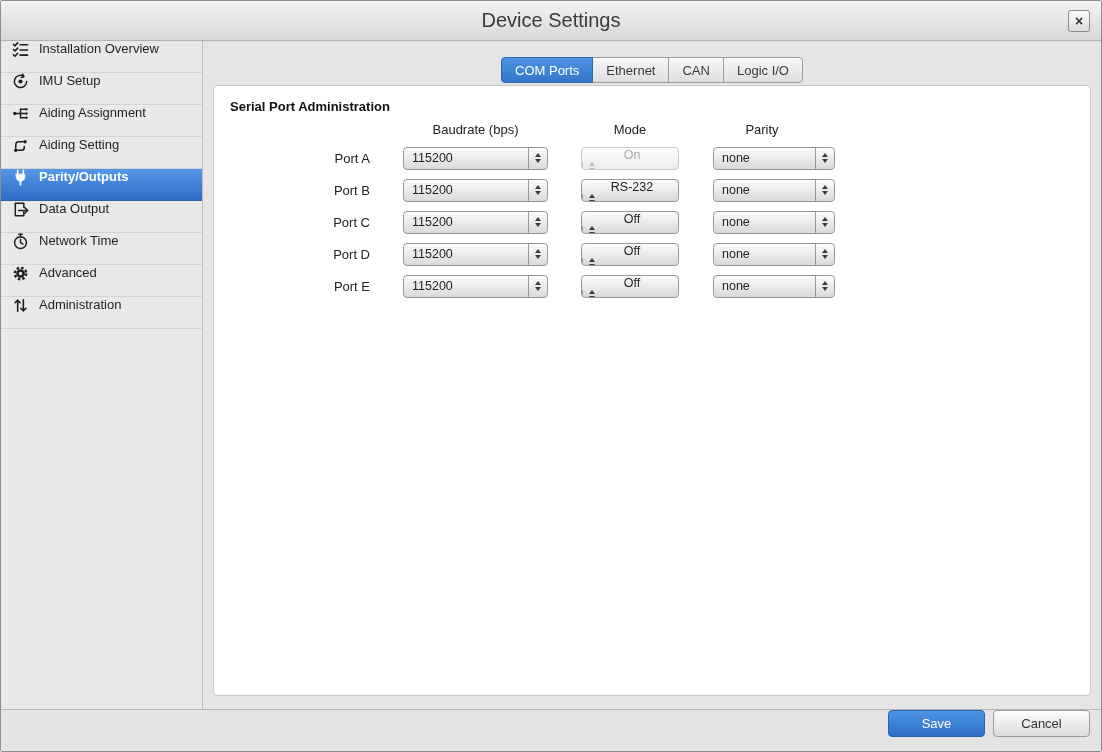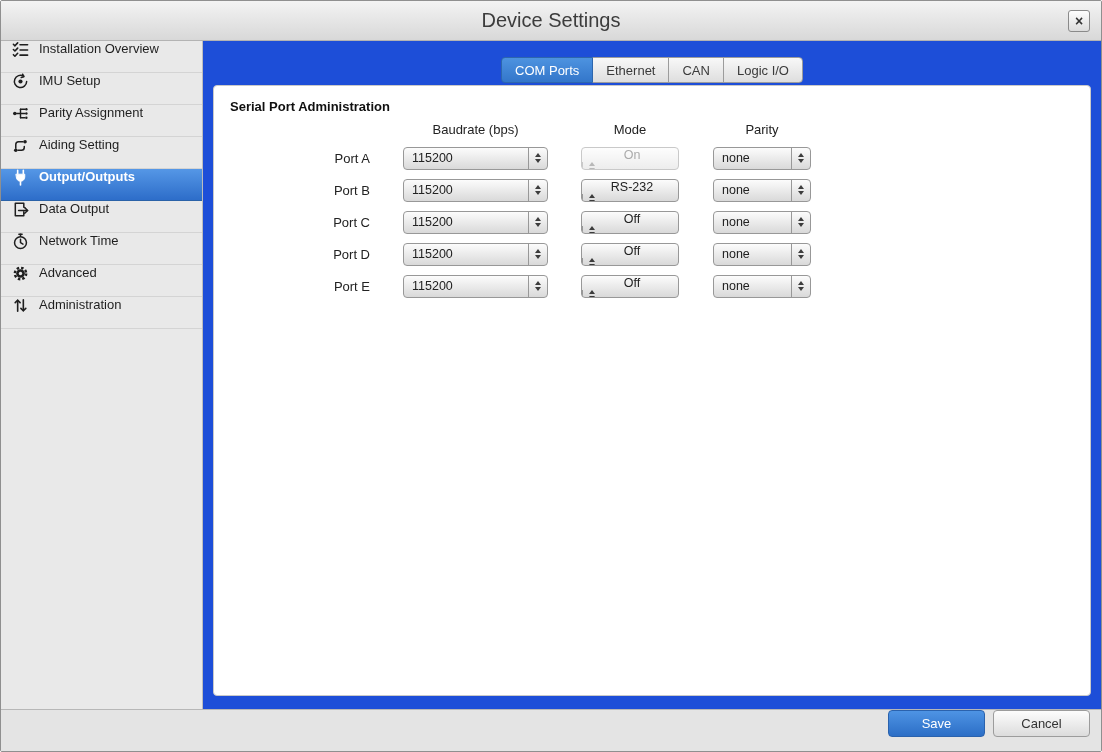--- a/index.html
+++ b/index.html
@@ -26,21 +26,21 @@
   
   .sidebar { flex: 0 0 202px; width: 202px; background: #e9e9e9; border-right: 1px solid #bdbdbd; }
   .side-item { height: 32px; display: flex; align-items: flex-start; gap: 9px; padding: 0 6px 0 9px;
                font-size: 13px; color: #1f1f1f; border-bottom: 1px solid #d4d4d4; cursor: pointer; }
   .side-item .icn { width: 20px; flex: 0 0 20px; display: flex; align-items: center; justify-content: center; }
   .side-item.active { background: linear-gradient(#5597e6, #2d6dc9); color: #ffffff;
                       font-weight: bold; border-bottom: 1px solid #2a62a8; }
   .icn svg { display: block; }
 
   
-  .content { flex: 1; background: #1d4ed8; display: flex; flex-direction: column; min-width: 0; }
+  .content { flex: 1; background: #e5e5e5; display: flex; flex-direction: column; min-width: 0; }
   .tabs { margin-top: 16px; display: flex; justify-content: center; }
   .tab { height: 26px; padding: 0 13px; font-size: 13px; color: #3a3a3a; cursor: pointer;
          background: linear-gradient(#f8f8f8, #dedede); border: 1px solid #9c9c9c;
          font-family: "Liberation Sans", sans-serif; }
   .tab + .tab { margin-left: -1px; }
   .tab:first-child { border-radius: 4px 0 0 4px; }
   .tab:last-child { border-radius: 0 4px 4px 0; }
   .tab.active { background: linear-gradient(#4d93e0, #3376ca); border-color: #2d66ad;
                 color: #ffffff; position: relative; z-index: 1; }
 
@@ -57,21 +57,21 @@
   .sel { display: flex; align-items: center; height: 23px; border: 1px solid #989898;
          border-radius: 4px; background: linear-gradient(#fcfcfc, #d9d9d9);
          overflow: hidden; cursor: pointer; justify-self: start; }
   .sel .val { flex: 1; padding: 0 4px 0 8px; font-size: 12.5px; color: #222; white-space: nowrap; }
   .sel .spin { width: 19px; align-self: stretch; border-left: 1px solid #989898;
                display: flex; flex-direction: column; align-items: center; justify-content: center; gap: 2px; }
   .tri-up { width: 0; height: 0; border-left: 3.5px solid transparent; border-right: 3.5px solid transparent;
             border-bottom: 4.5px solid #3c3c3c; }
   .tri-down { width: 0; height: 0; border-left: 3.5px solid transparent; border-right: 3.5px solid transparent;
               border-top: 4.5px solid #3c3c3c; }
-  .w-baud { width: 145px; } .w-mode { width: 98px; flex-direction: column; } .w-parity { width: 98px; }
+  .w-baud { width: 145px; } .w-mode { width: 98px; flex-direction: column; } .w-parity { width: 122px; }
   .sel.disabled { border-color: #c9c9c9; background: linear-gradient(#fdfdfd, #ededed); cursor: default; }
   .sel.disabled .val { color: #ababab; }
   .sel.disabled .spin { border-left-color: #c9c9c9; }
   .sel.disabled .tri-up { border-bottom-color: #b8b8b8; }
   .sel.disabled .tri-down { border-top-color: #b8b8b8; }
 
   
   .footer { flex: 0 0 42px; background: #e4e4e4; border-top: 1px solid #b7b7b7;
             display: flex; align-items: flex-start; justify-content: flex-end; gap: 8px; padding: 0 11px; }
   .btn { width: 97px; height: 27px; border-radius: 4px; font-size: 13px; cursor: pointer;
@@ -124,21 +124,21 @@
               <path d="M5 9h4"></path>
               <path d="M9 4.5v9"></path>
               <path d="M9 4.5h4.5"></path>
               <path d="M9 9h4.5"></path>
               <path d="M9 13.5h4.5"></path>
               <circle cx="15.2" cy="4.5" r="1.3" fill="currentColor" stroke="none"></circle>
               <circle cx="15.2" cy="9" r="1.3" fill="currentColor" stroke="none"></circle>
               <circle cx="15.2" cy="13.5" r="1.3" fill="currentColor" stroke="none"></circle>
             </svg>
         </span>
-        <span>Parity Assignment</span>
+        <span>Aiding Assignment</span>
       </div>
       <div class="side-item">
         <span class="icn">
           <svg width="17" height="17" viewBox="0 0 18 18" fill="none" stroke="currentColor" stroke-width="1.6" stroke-linecap="round" stroke-linejoin="round">
               <circle cx="4" cy="14" r="1.9" fill="currentColor" stroke="none"></circle>
               <path d="M4 12V8a3 3 0 0 1 3-3h4.5"></path>
               <circle cx="13.8" cy="5" r="1.9" fill="currentColor" stroke="none"></circle>
               <path d="M6.5 14h3.5a3 3 0 0 0 3-3v-1"></path>
             </svg>
         </span>
@@ -146,21 +146,21 @@
       </div>
       <div class="side-item active">
         <span class="icn">
           <svg width="17" height="17" viewBox="0 0 18 18" fill="none" stroke="currentColor" stroke-width="1.7" stroke-linecap="round" stroke-linejoin="round">
               <path d="M6 1.5V5"></path>
               <path d="M12 1.5V5"></path>
               <path d="M4.5 5.5h9v3a4.5 4.5 0 0 1-9 0z" fill="currentColor" stroke="currentColor" stroke-width="1"></path>
               <path d="M9 13.5v3.5"></path>
             </svg>
         </span>
-        <span>Output/Outputs</span>
+        <span>Parity/Outputs</span>
       </div>
       <div class="side-item">
         <span class="icn">
           <svg width="17" height="17" viewBox="0 0 18 18" fill="none" stroke="currentColor" stroke-width="1.6" stroke-linecap="round" stroke-linejoin="round">
               <path d="M12.5 6.5V2.5H3.5v13h9v-4"></path>
               <path d="M7 10h9.5"></path>
               <path d="M13.5 7l3 3-3 3"></path>
             </svg>
         </span>
         <span>Data Output</span>

